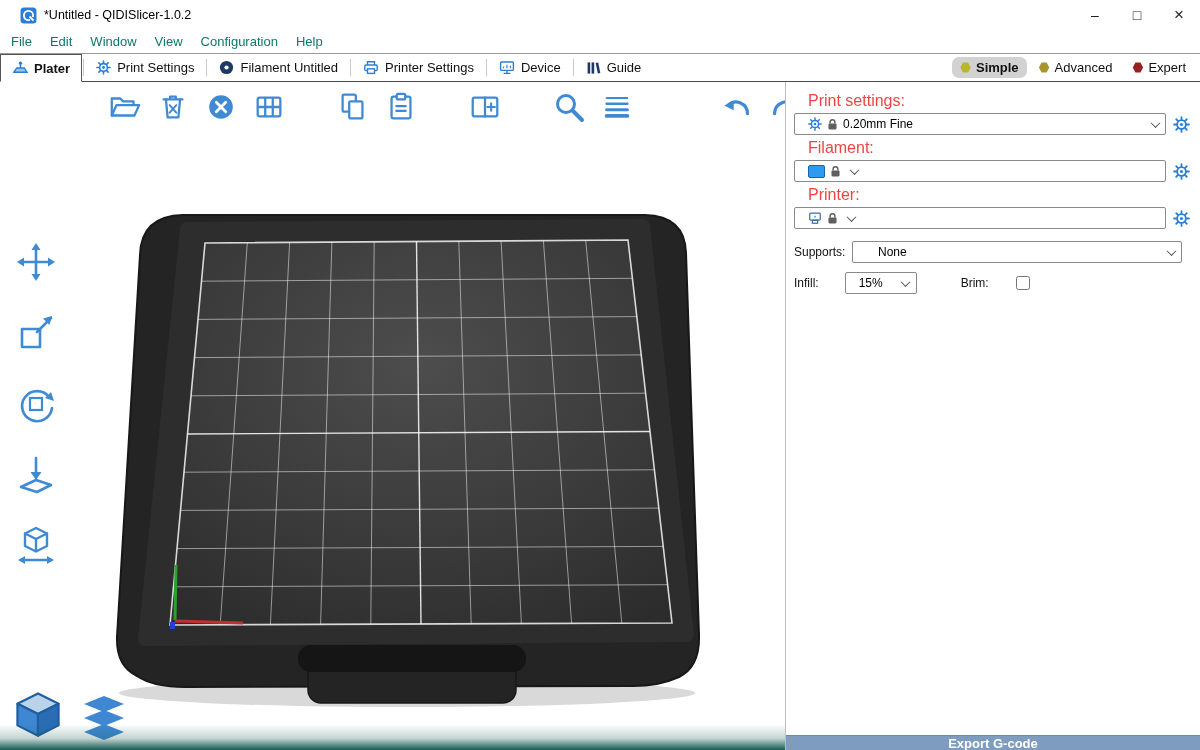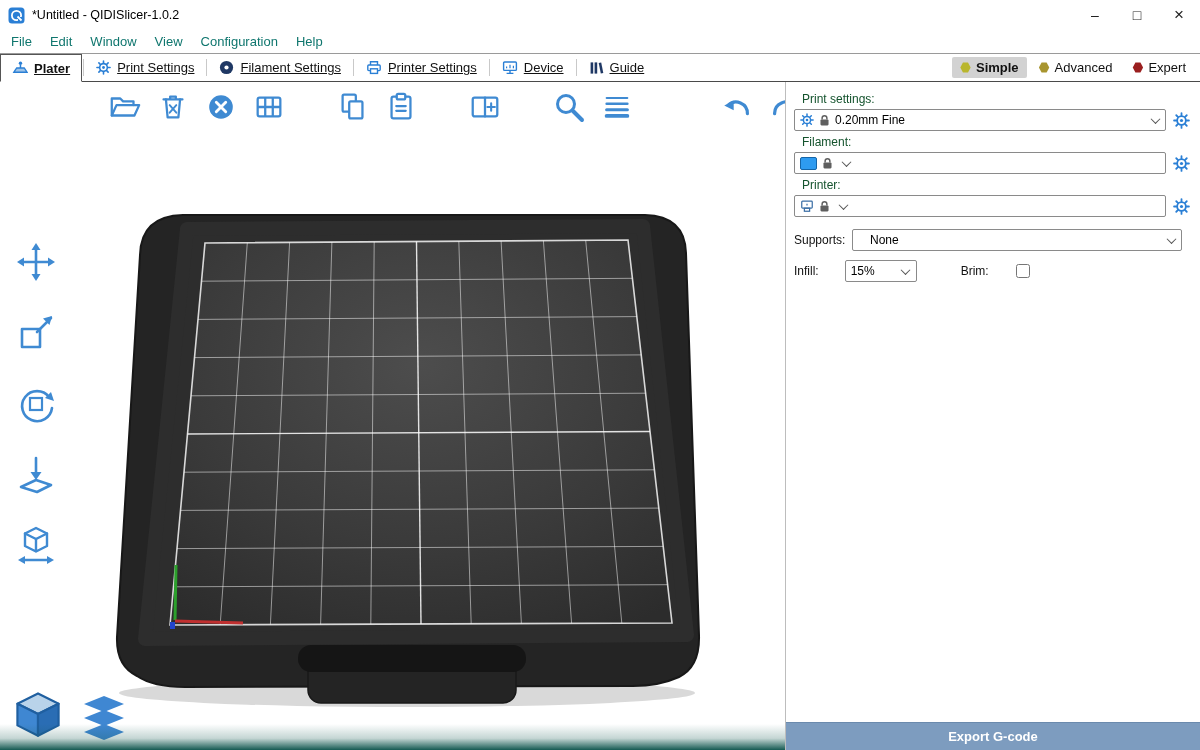--- a/index.html
+++ b/index.html
@@ -1,41 +1,41 @@
 <!DOCTYPE html>
 <html><head>
 <meta charset="utf-8">
 <style>
   * { box-sizing: border-box; margin: 0; padding: 0; }
   html,body { width:1200px; height:750px; overflow:hidden;
     font-family:"Liberation Sans", sans-serif; font-size:12px; color:#111; background:#fff; }
 
   
-  .titlebar { height:30px; display:flex; align-items:center; padding-left:8px; background:#fff; }
+  .titlebar { height:30px; display:flex; align-items:center; padding-left:20px; background:#fff; }
   .titlebar .logo { width:17px; height:17px; margin-right:7px; flex:0 0 auto; }
   .titlebar .ttl { font-size:12.5px; color:#000; }
   .wctrls { margin-left:auto; display:flex; height:100%; }
   .wbtn { width:42px; display:flex; align-items:center; justify-content:center;
           font-size:14px; color:#222; }
   .wbtn.close { font-size:17px; }
 
   
   .menubar { height:23px; display:flex; align-items:center; padding-left:2px; }
   .menubar span { padding:3px 9px; font-size:13px; color:#0f766e; }
 
   
   .tabbar { height:29px; border-top:1px solid #9a9a9a; border-bottom:1px solid #4a4a4a;
             display:flex; align-items:stretch; background:#fff; position:relative; }
-  .tab { display:flex; align-items:center; gap:6px; padding:0 11px; font-size:13px; color:#111;text-decoration:underline; }
+  .tab { display:flex; align-items:center; gap:6px; padding:0 11px; font-size:13px; color:#111; }
   .tab.active { border:1px solid #555; border-bottom:1px solid #fff; margin-bottom:-1px;
                 font-weight:bold; background:#fff; }
   .tabsep { width:1px; background:#c9c9c9; margin:5px 1px; }
   .modes { margin-left:auto; display:flex; align-items:center; gap:4px; padding-right:6px; }
   .mode { display:flex; align-items:center; gap:5px; padding:3px 8px; font-size:13px; border-radius:2px; }
-  .mode.active { background:#d2d2d2; font-weight:bold; }
+  .mode.active { background:#d2d2d2; font-weight:bold;border-radius:7px; }
   .hex { width:11px; height:11px; display:inline-block;
          clip-path:polygon(27% 4%,73% 4%,97% 50%,73% 96%,27% 96%,3% 50%); }
   .hex.simple { background:#b9b62e; }
   .hex.advanced { background:#a8952f; }
   .hex.expert { background:#9a1f1f; }
 
   
   .main { display:flex; height:668px; }
   .viewport { width:785px; position:relative; background:#fff; overflow:hidden; }
   .floor { position:absolute; left:0; right:0; bottom:0; height:26px;
@@ -48,43 +48,43 @@
   .lefttools { position:absolute; top:156px; left:12px; display:flex; flex-direction:column; gap:23px; }
   .ltool { width:48px; height:48px; display:flex; align-items:center; justify-content:center; }
 
   .viewicons { position:absolute; left:12px; bottom:10px; display:flex; gap:16px; align-items:flex-end; }
 
   .bedsvg { position:absolute; left:95px; top:125px; }
 
   
   .sidebar { flex:1; border-left:1px solid #bdbdbd; position:relative;
              padding:6px 10px 0 8px; background:#fff; }
-  .slabel { font-size:12px; margin:4px 0 3px 8px; color:#14532d; }
+  .slabel { font-size:16px; margin:4px 0 3px 14px; color:#ef4444; }
   .comborow { display:flex; align-items:center; gap:7px; margin-bottom:3px; }
   .combo { flex:1; height:22px; border:1px solid #8a8a8a; border-radius:2px; background:#fff;
-           display:flex; align-items:center; gap:5px; padding:0 2px 0 5px; }
+           display:flex; align-items:center; gap:5px; padding:0 2px 0 13px; }
   .combo .val { flex:1; font-size:12px; color:#000; white-space:nowrap; overflow:hidden; }
   .chev { width:16px; height:100%; display:flex; align-items:center; justify-content:center; }
   .chev::before { content:""; width:6px; height:6px; border-right:1.6px solid #555;
                   border-bottom:1.6px solid #555; transform:rotate(45deg) translate(-1px,-1px); }
   .cico { width:14px; height:14px; flex:0 0 auto; }
   .lico { width:11px; height:13px; flex:0 0 auto; }
   .gearbtn { width:17px; height:17px; flex:0 0 auto; color:#2a7fd5; }
   .swatch { width:17px; height:13px; background:#2e9bf0; border:1px solid #1565a8;
             border-radius:2px; flex:0 0 auto; }
   .supportsrow { display:flex; align-items:center; gap:6px; margin-top:12px; }
   .supportsrow .lbl { width:52px; font-size:12px; }
   .supportsrow .combo { flex:1; margin-right:8px; }
   .supportsrow .combo .val { padding-left:12px; }
   .infillrow { display:flex; align-items:center; margin-top:9px;gap:20px; }
   .infillrow .lbl { font-size:12px; margin-right:6px; }
   .infillrow .combo { flex:0 0 72px; }
   .infillrow .brimlbl { margin-left:24px; margin-right:7px; font-size:12px; }
   .infillrow input[type=checkbox] { width:14px; height:14px; }
-  .export { position:absolute; left:0; right:0; bottom:0; height:28px; background:#7d9cbf;
+  .export { position:absolute; left:0; right:0; bottom:0; height:15px; background:#7d9cbf;
             color:#fff; font-weight:bold; font-size:13px; display:flex; align-items:center;
             justify-content:center; border-top:1px solid #6b8aad; }
 
   svg { display:block; }
 </style>
 </head>
 <body>
 
 <svg width="0" height="0" style="position:absolute">
   <symbol id="sym-gear" viewBox="0 0 16 16">
@@ -139,21 +139,21 @@
         <use href="#sym-gear"></use>
       </svg>
     <span>Print Settings</span>
   </div>
   <div class="tabsep"></div>
   <div class="tab">
     <svg width="15" height="15" viewBox="0 0 15 15">
       <circle cx="7.5" cy="7.5" r="6.6" fill="#1f3864"></circle>
       <circle cx="7.5" cy="7.5" r="2.1" fill="#fff"></circle>
     </svg>
-    <span>Filament Settings</span>
+    <span>Filament Untitled</span>
   </div>
   <div class="tabsep"></div>
   <div class="tab">
     <svg width="16" height="15" viewBox="0 0 16 15">
       <g stroke="#2a7fd5" stroke-width="1.4" fill="none">
         <path d="M4.5 5V1.8h7V5"></path>
         <rect x="1.8" y="5" width="12.4" height="5.6" rx="1"></rect>
         <rect x="4.5" y="8.8" width="7" height="4.6" fill="#fff"></rect>
       </g>
     </svg>

